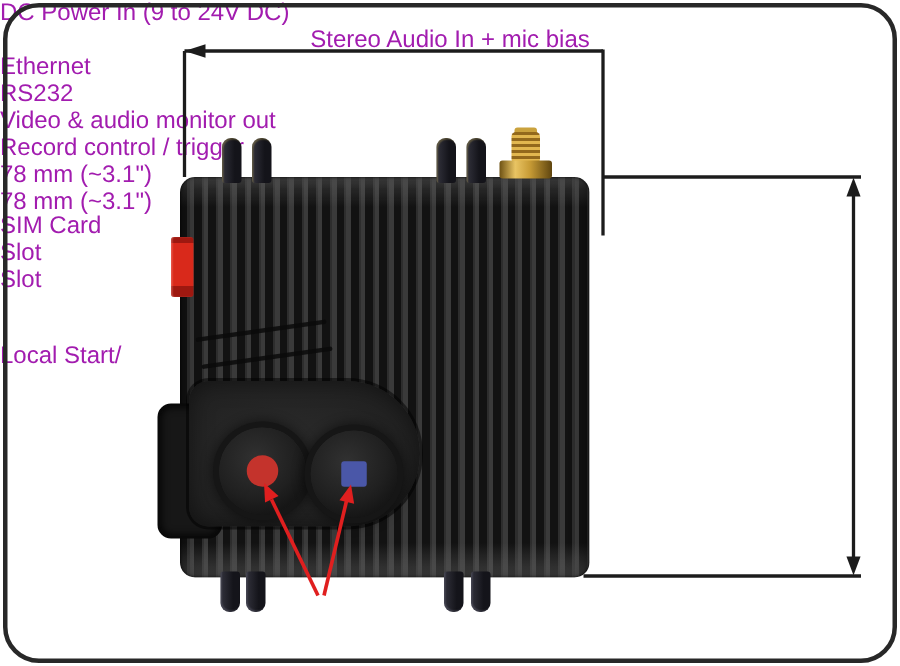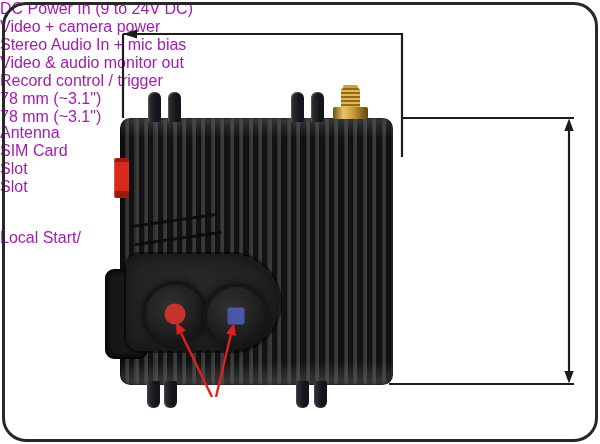--- a/index.html
+++ b/index.html
@@ -147,54 +147,60 @@
     </div>
   </div>
 
   <div class="port large" style="top:146px;">
     <div class="connector">
       <div class="band" style="background: rgb(122, 99, 34);"></div>
       <div class="barrel"></div>
     </div>
     <div class="port-label">DC Power In (9 to 24V DC)</div>
   </div>
-  <div class="port" style="top:179px;">
-    <div class="connector">
-      <div class="band" style="background: rgb(232, 212, 9);"></div>
-      <div class="barrel"></div>
-    </div>
-    <div class="port-label">Video + camera power</div>
-  </div>
-  <div class="port" style="top:212px;">
+  <div class="port" style="top:212px;text-align:center;">
     <div class="connector">
       <div class="band" style="background: rgb(211, 34, 34);"></div>
       <div class="barrel"></div>
     </div>
     <div class="port-label">Stereo Audio In + mic bias</div>
+  </div>
+  <div class="port" style="top:246px;">
+    <div class="connector">
+      <div class="band" style="background: rgb(227, 224, 212);"></div>
+      <div class="barrel"></div>
+    </div>
+    <div class="port-label">Ethernet</div>
+  </div>
+  <div class="port" style="top:279px;">
+    <div class="connector">
+      <div class="band" style="background: rgb(34, 133, 216);"></div>
+      <div class="barrel"></div>
+    </div>
+    <div class="port-label">RS232</div>
   </div>
   <div class="port" style="top:312px;">
     <div class="connector">
       <div class="band" style="background: rgb(232, 130, 26);"></div>
       <div class="barrel"></div>
     </div>
     <div class="port-label">Video &amp; audio monitor out</div>
   </div>
   <div class="port" style="top:346px;">
     <div class="connector">
       <div class="band" style="background: rgb(34, 163, 76);"></div>
       <div class="barrel"></div>
     </div>
     <div class="port-label">Record control / trigger</div>
   </div>
 
   <div class="dim-lbl" style="left:151px;top:14px;width:160px;">78 mm (~3.1")</div>
   <div class="dim-lbl rotated" style="left:532px;top:255px;width:110px;height:16px;">78 mm (~3.1")</div>
 
   <div class="lbl" style="left:265px;top:50px;width:64px;">
-    <div>Antenna</div>
   </div>
   <div class="lbl" style="left:40px;top:164px;width:80px;">
     <div>SIM Card</div>
     <div>Slot</div>
   </div>
   <div class="lbl" style="left:37px;top:299px;width:80px;">
     <div>Slot</div>
   </div>
   <div class="lbl" style="left:158px;top:406px;width:120px;margin-top:33px;">
     <div>Local Start/</div>

